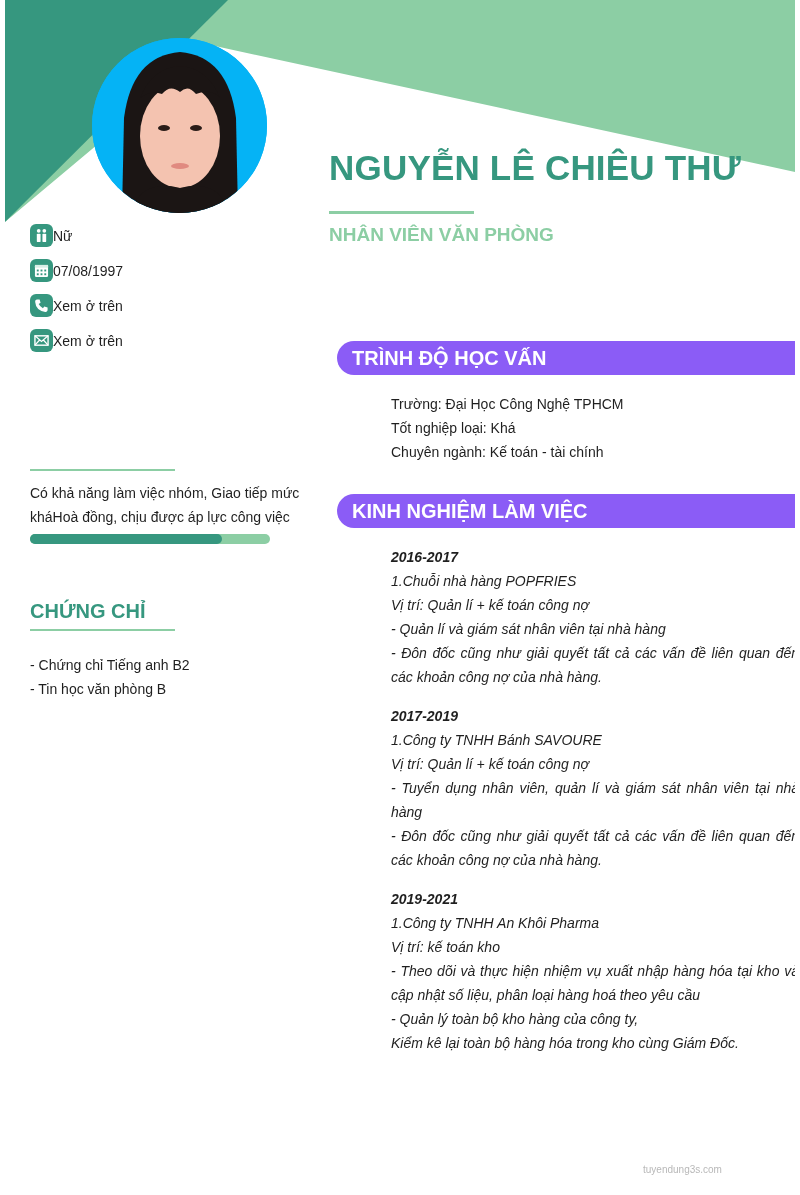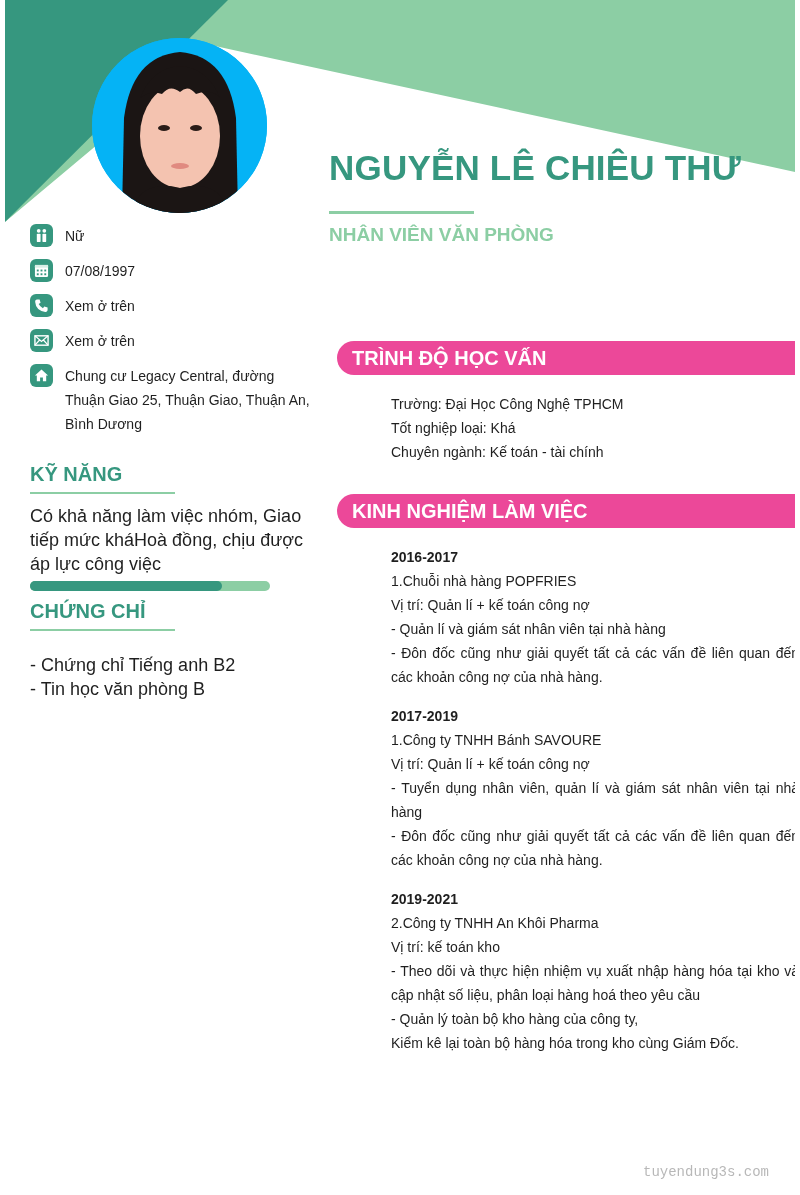--- a/index.html
+++ b/index.html
@@ -10,37 +10,37 @@
   .photo { position: absolute; left: 87px; top: 38px; width: 175px; height: 175px; border-radius: 50%; background: #05b3f5; overflow: hidden; }
   .photo svg { display: block; }
 
   .name { position: absolute; left: 324px; top: 148px; font-size: 35px; font-weight: bold; color: #36977f; letter-spacing: 0.2px; white-space: nowrap; }
   .name-rule { position: absolute; left: 324px; top: 211px; width: 145px; height: 3px; background: #8ccea4; }
   .job { position: absolute; left: 324px; top: 224px; font-size: 19px; font-weight: bold; color: #8ccea4; white-space: nowrap; }
 
   .contact { position: absolute; left: 25px; top: 224px; width: 280px; }
   .contact-row { display: flex; align-items: flex-start; margin-bottom: 11px; }
   .cicon { width: 23px; height: 23px; border-radius: 6px; background: #36977f; flex: 0 0 23px; display: flex; align-items: center; justify-content: center; }
-  .ctext { margin-left: 12px; font-size: 14px; line-height: 24px; color: #1f1f1f; }
+  .ctext { font-size: 14px; line-height: 24px; color: #1f1f1f; }
 
   .left-section { position: absolute; left: 25px; width: 280px; }
   .sec-title { font-size: 20px; font-weight: bold; color: #36977f; }
   .sec-rule { width: 145px; height: 2px; background: #8ccea4; margin-top: 6px; }
-  .left-text { font-size: 18px; line-height: 24px; color: #1f1f1f; }
+  .left-text { font-size: 14px; line-height: 24px; color: #1f1f1f; }
 
   .skill-bar { width: 240px; height: 10px; border-radius: 5px; background: #8ccea4; position: relative; margin-top: 5px; }
   .skill-fill { position: absolute; left: 0; top: 0; height: 10px; border-radius: 5px; background: #36977f; }
 
-  .rhead { position: absolute; left: 332px; width: 458px; height: 34px; background: #ec4899; border-radius: 17px 0 0 17px; color: #ffffff; font-size: 20px; font-weight: bold; padding-left: 15px; line-height: 34px; white-space: nowrap; }
+  .rhead { position: absolute; left: 332px; width: 458px; height: 34px; background: #8b5cf6; border-radius: 17px 0 0 17px; color: #ffffff; font-size: 20px; font-weight: bold; padding-left: 15px; line-height: 34px; white-space: nowrap; }
   .rbody { position: absolute; left: 346px; width: 408px; font-size: 14px; line-height: 24px; color: #1f1f1f; margin-left: 40px; }
   .just { text-align: justify; }
   .period { font-weight: bold; }
-  .job-block { margin-bottom: 15px; }
+  .job-block { margin-bottom: 15px; font-style: italic; }
 
-  .watermark { position: absolute; left: 638px; top: 1164px; font-family: Liberation Mono, monospace; font-size: 14px; color: #b8b8b8; }
+  .watermark { position: absolute; left: 638px; top: 1164px; font-family: Liberation Sans, sans-serif; font-size: 10px; color: #b8b8b8; }
 </style>
 </head>
 <body>
 
 <div class="page">
 
   <svg class="bg" width="790" height="240" viewBox="0 0 790 240">
     <polygon points="140,0 790,0 790,172 210,46 0,222" fill="#8ccea4"></polygon>
     <polygon points="0,0 223,0 0,222" fill="#36977f"></polygon>
   </svg>
@@ -101,32 +101,23 @@
     </div>
     <div class="contact-row">
       <span class="cicon">
         <svg width="15" height="15" viewBox="0 0 16 16">
             <rect x="1" y="3" width="14" height="10" fill="none" stroke="#fff" stroke-width="1.5"></rect>
             <path d="M1,3 L8,9 L15,3 M1,13 L6,7.5 M15,13 L10,7.5" fill="none" stroke="#fff" stroke-width="1.3"></path>
           </svg>
       </span>
       <span class="ctext">Xem ở trên</span>
     </div>
-    <div class="contact-row">
-      <span class="cicon">
-        <svg width="15" height="15" viewBox="0 0 16 16">
-            <path d="M8,1.5 L15,8 L13,8 L13,14 L9.5,14 L9.5,10 L6.5,10 L6.5,14 L3,14 L3,8 L1,8 Z" fill="#fff"></path>
-          </svg>
-      </span>
-      <span class="ctext">Chung cư Legacy Central, đường Thuận Giao 25, Thuận Giao, Thuận An, Bình Dương</span>
-    </div>
   </div>
 
   <div class="left-section" style="top:463px;">
-    <div class="sec-title">KỸ NĂNG</div>
     <div class="sec-rule"></div>
     <div class="left-text" style="margin-top:10px;">Có khả năng làm việc nhóm, Giao tiếp mức kháHoà đồng, chịu được áp lực công việc</div>
     <div class="skill-bar">
       <div class="skill-fill" id="skill-fill" style="width: 80%;"></div>
     </div>
   </div>
 
   <div class="left-section" style="top:600px;">
     <div class="sec-title">CHỨNG CHỈ</div>
     <div class="sec-rule"></div>
@@ -154,21 +145,21 @@
     </div>
     <div class="job-block">
       <div class="period">2017-2019</div>
       <div>1.Công ty TNHH Bánh SAVOURE</div>
       <div>Vị trí: Quản lí + kế toán công nợ</div>
       <div class="just">- Tuyển dụng nhân viên, quản lí và giám sát nhân viên tại nhà hàng</div>
       <div class="just">- Đôn đốc cũng như giải quyết tất cả các vấn đề liên quan đến các khoản công nợ của nhà hàng.</div>
     </div>
     <div class="job-block">
       <div class="period">2019-2021</div>
-      <div>2.Công ty TNHH An Khôi Pharma</div>
+      <div>1.Công ty TNHH An Khôi Pharma</div>
       <div>Vị trí: kế toán kho</div>
       <div class="just">- Theo dõi và thực hiện nhiệm vụ xuất nhập hàng hóa tại kho và cập nhật số liệu, phân loại hàng hoá theo yêu cầu</div>
       <div class="just">- Quản lý toàn bộ kho hàng của công ty,</div>
       <div class="just">Kiểm kê lại toàn bộ hàng hóa trong kho cùng Giám Đốc.</div>
     </div>
   </div>
 
   <div class="watermark">tuyendung3s.com</div>
 </div>
 

